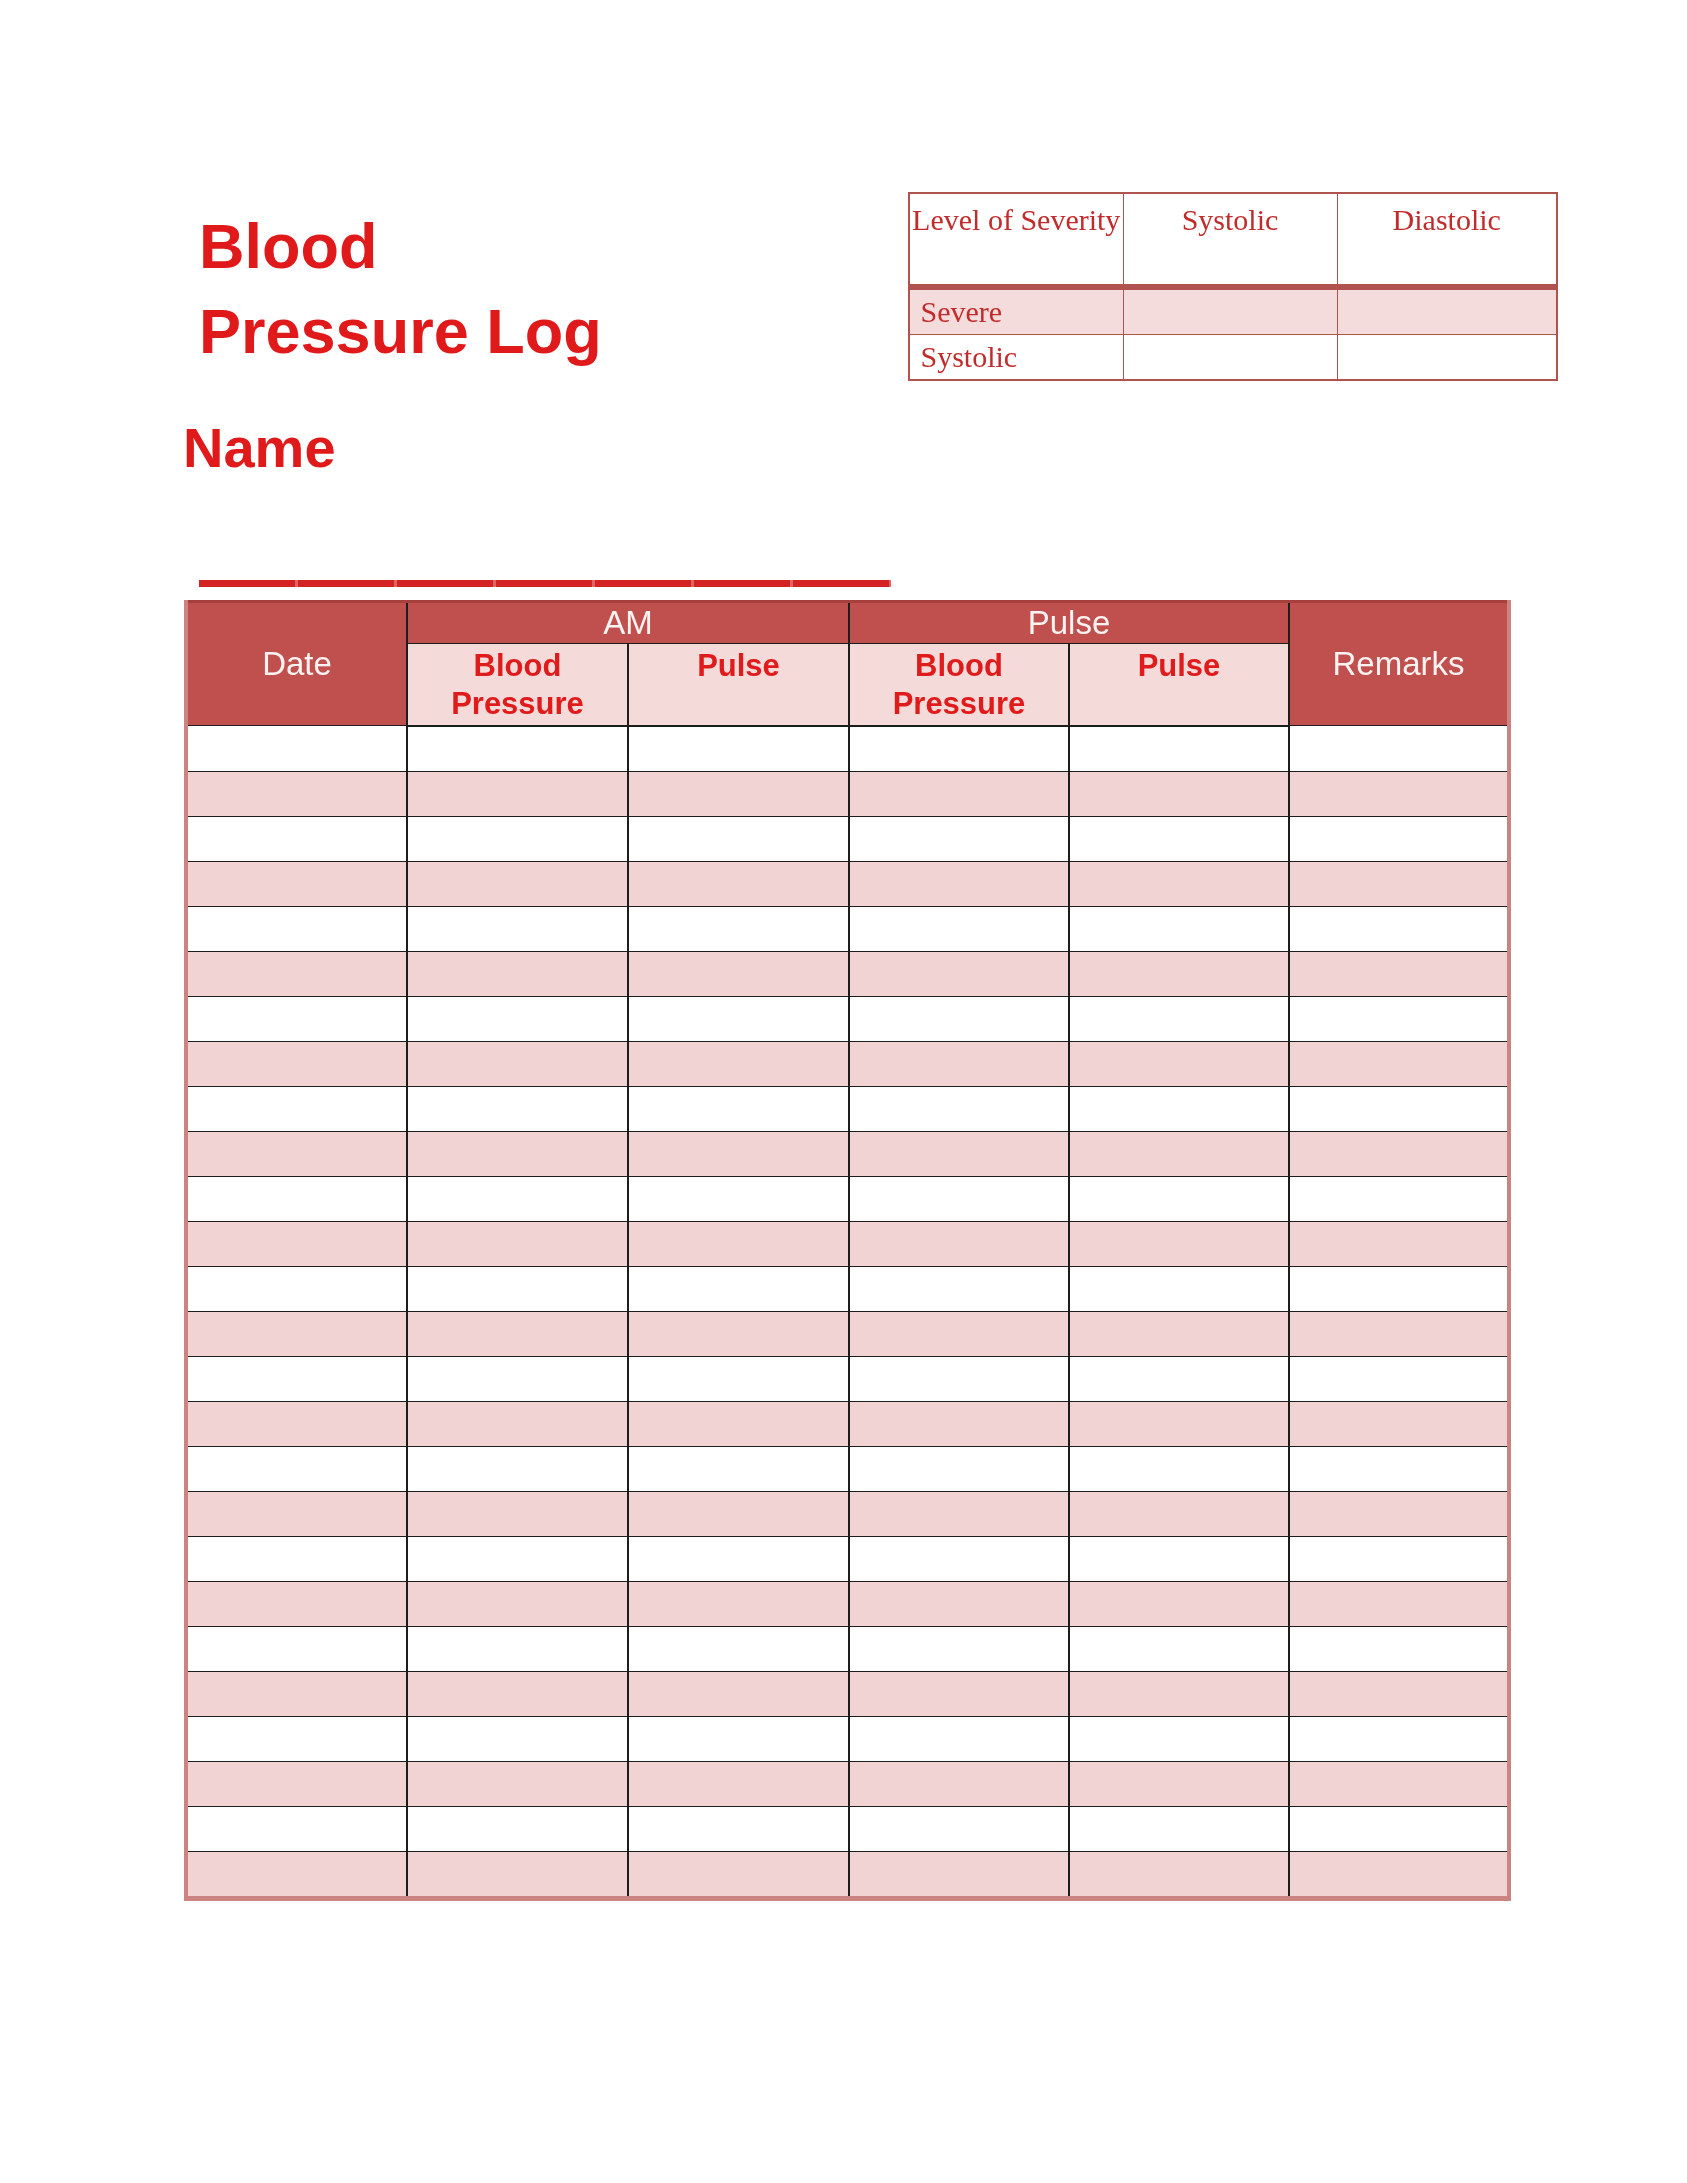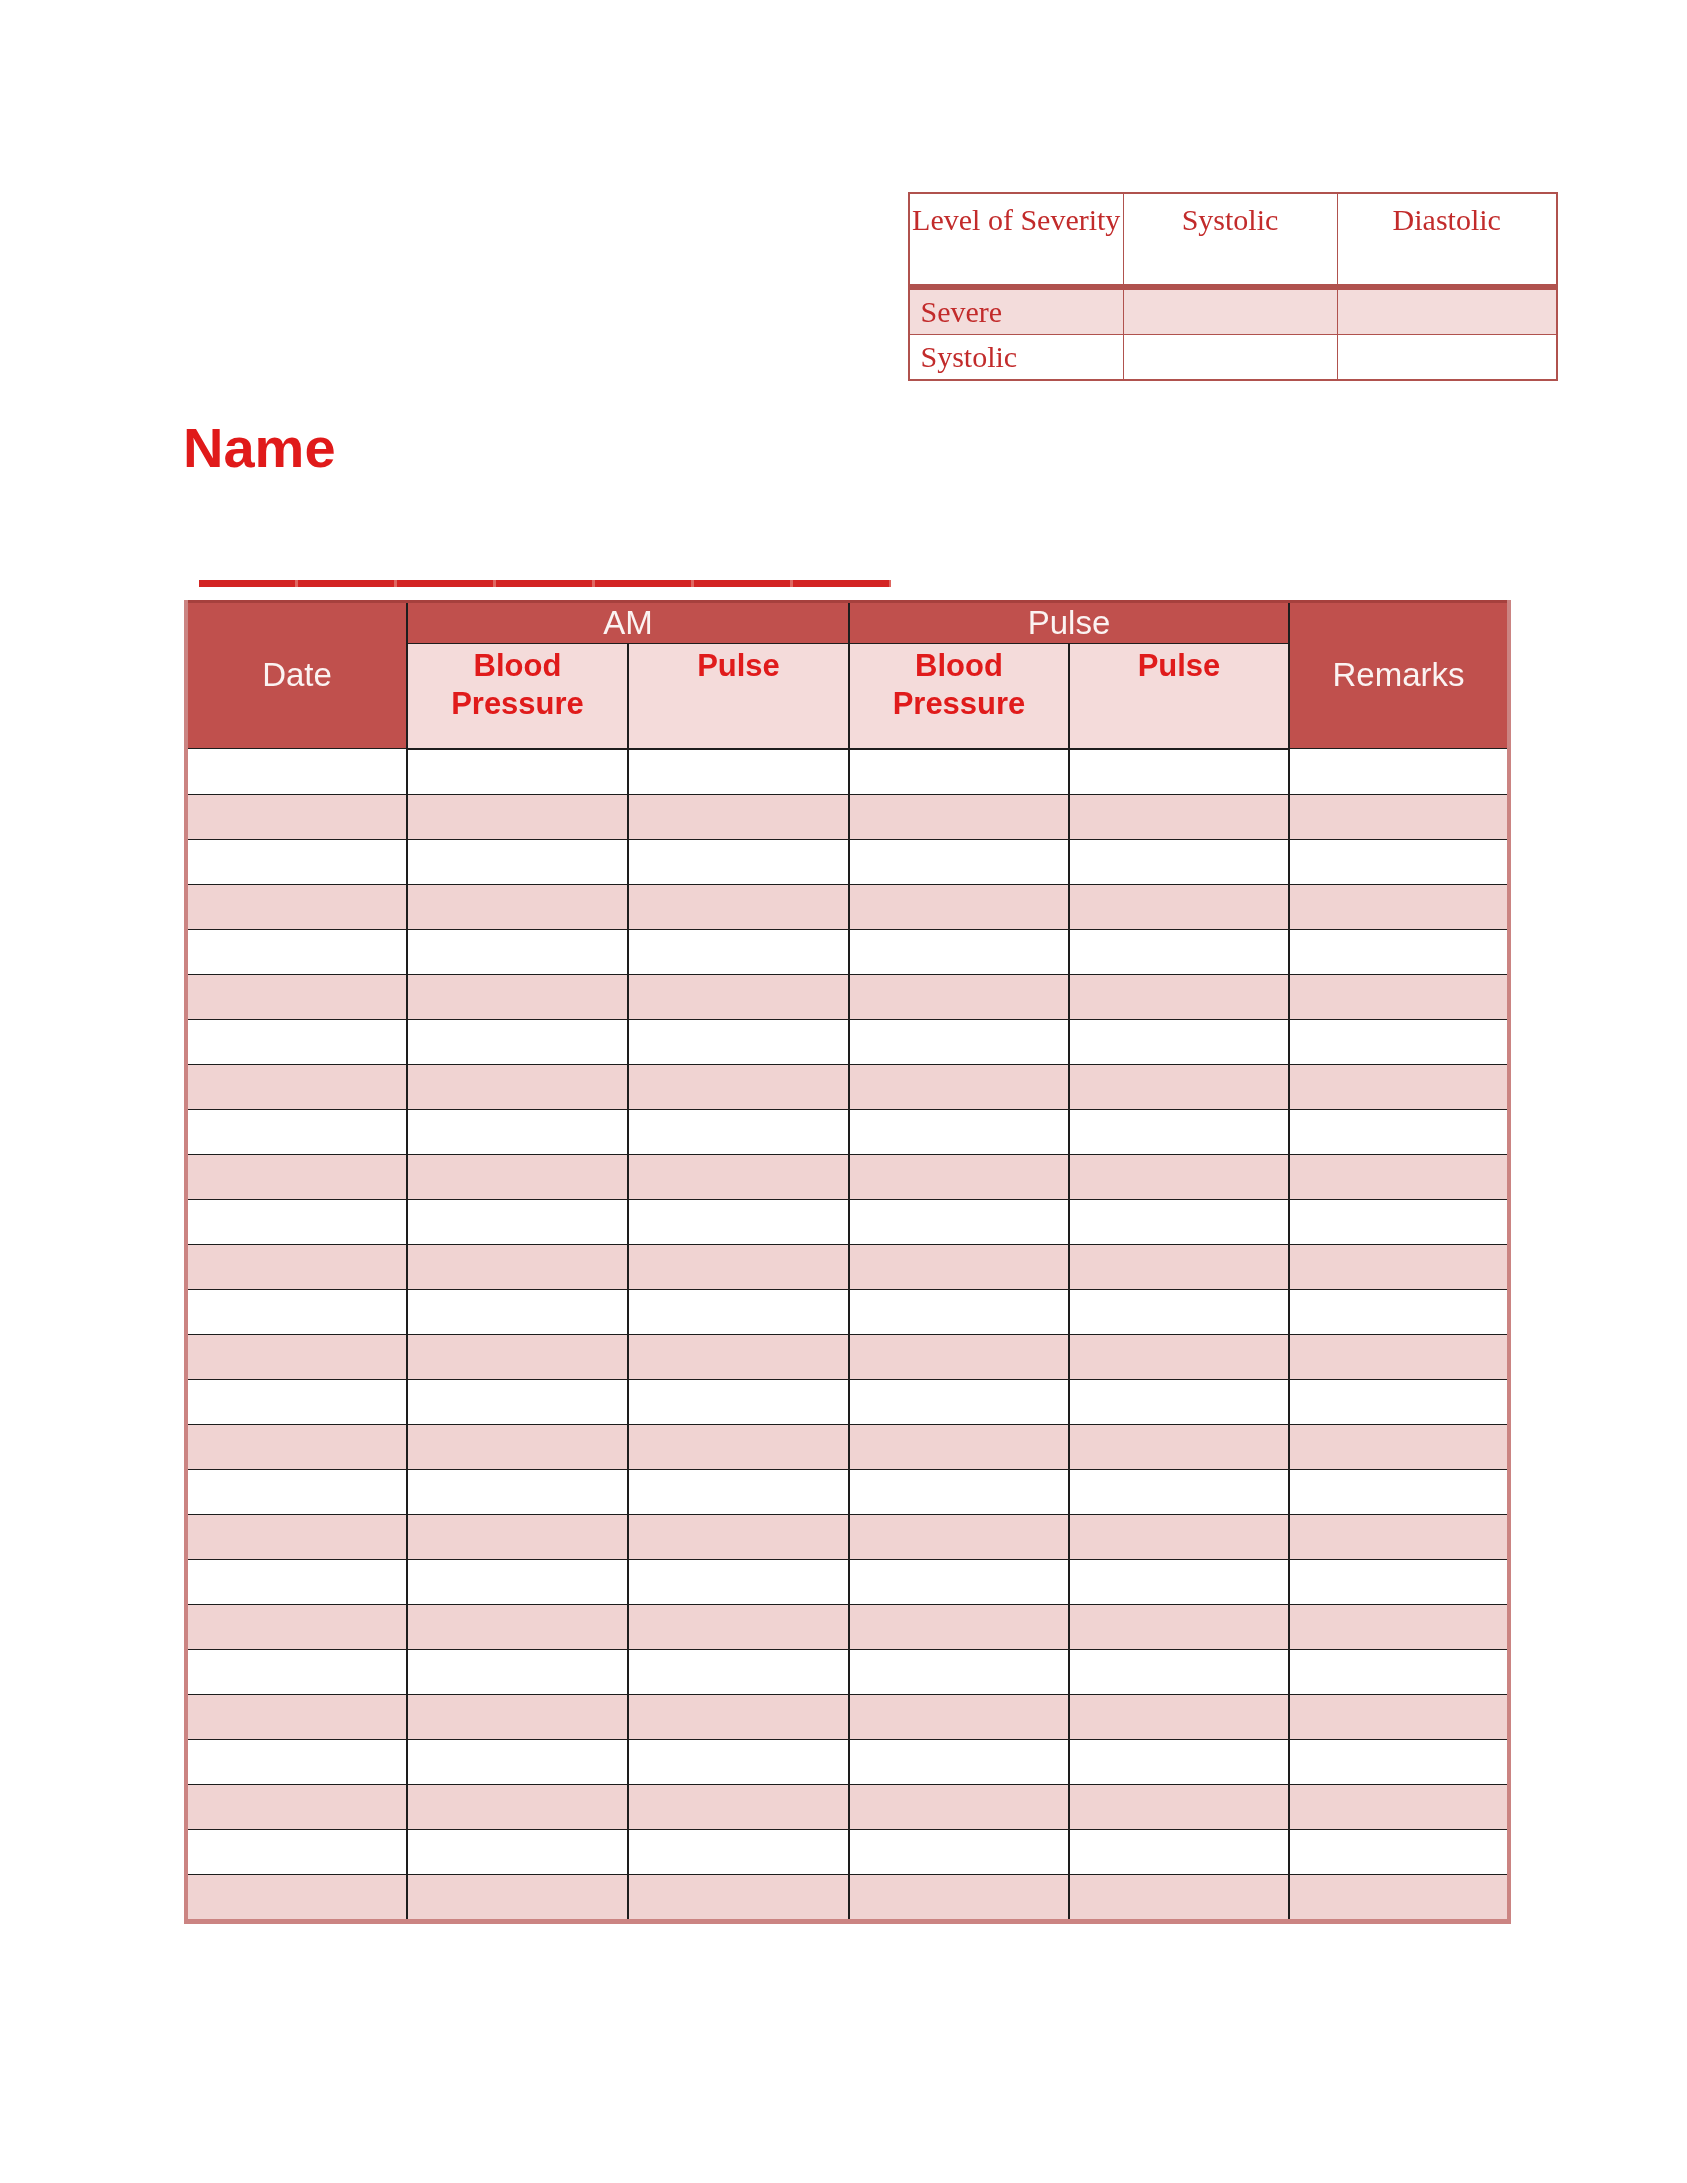--- a/index.html
+++ b/index.html
@@ -60,36 +60,37 @@
   .log thead tr.group-row{height:40px;}
   .log thead tr.group-row th{
     background:#c0504d;color:#fbf3f2;
     font-size:33px;font-weight:normal;vertical-align:middle;
     border-bottom:1.7px solid #1d1d1d;
   }
   .log thead th.span2{
     vertical-align:top;line-height:40px;padding-top:0;
     border-bottom:2.6px solid #1d1d1d;
   }
-  .log thead tr.sub-row{height:105px;}
+  .log thead tr.sub-row{height:82px;}
   .log thead th.sub{
     background:#f4dbda;color:#e01b1b;
     font-size:31px;font-weight:bold;line-height:38px;
     vertical-align:top;padding-top:2.6px;
     border-bottom:2.6px solid #1d1d1d;
   }
   .log tbody tr{height:42px;}
   .log tbody td{height:42px;background:#ffffff;}
   .log tbody tr:nth-child(even) td{background:#f0d3d2;}
 </style>
 </head>
 <body>
 
 <div class="page">
 
+  <div class="title"><span>Blood</span><br><span>Pressure Log</span></div>
 
   <table class="severity">
     <colgroup>
         <col style="width:214px">
         <col style="width:214px">
         <col style="width:220px">
       </colgroup>
     <thead>
       <tr>
         <th>Level of Severity</th>

